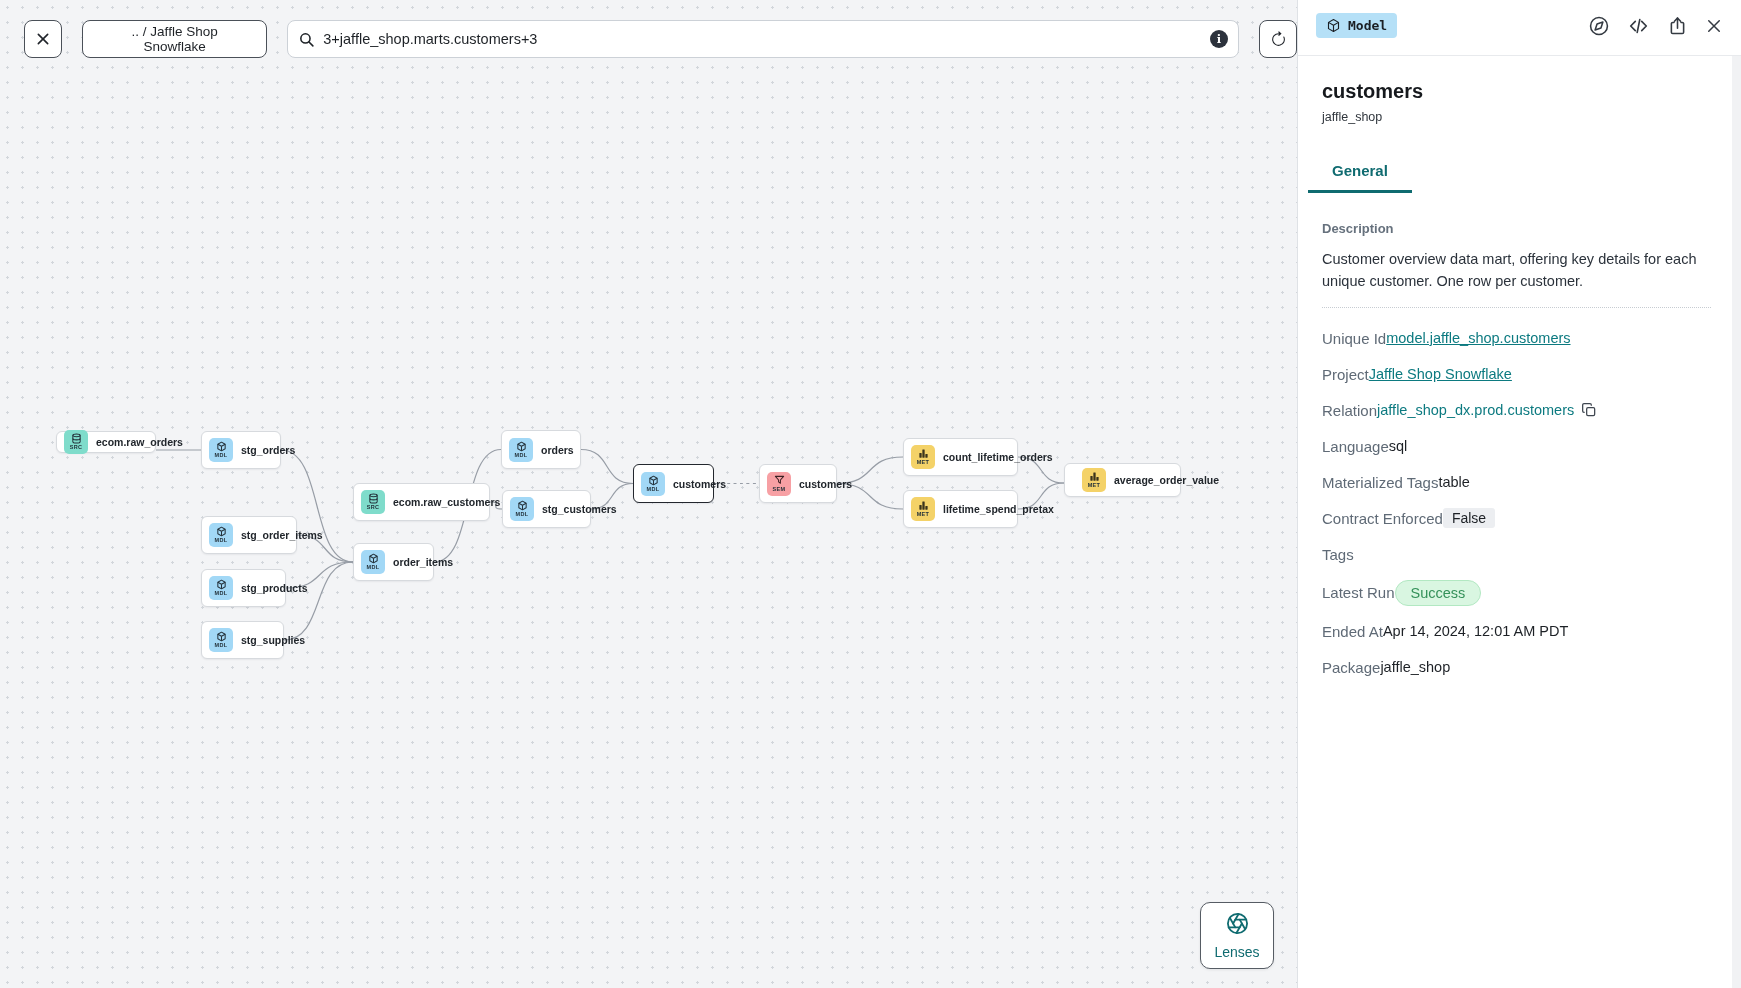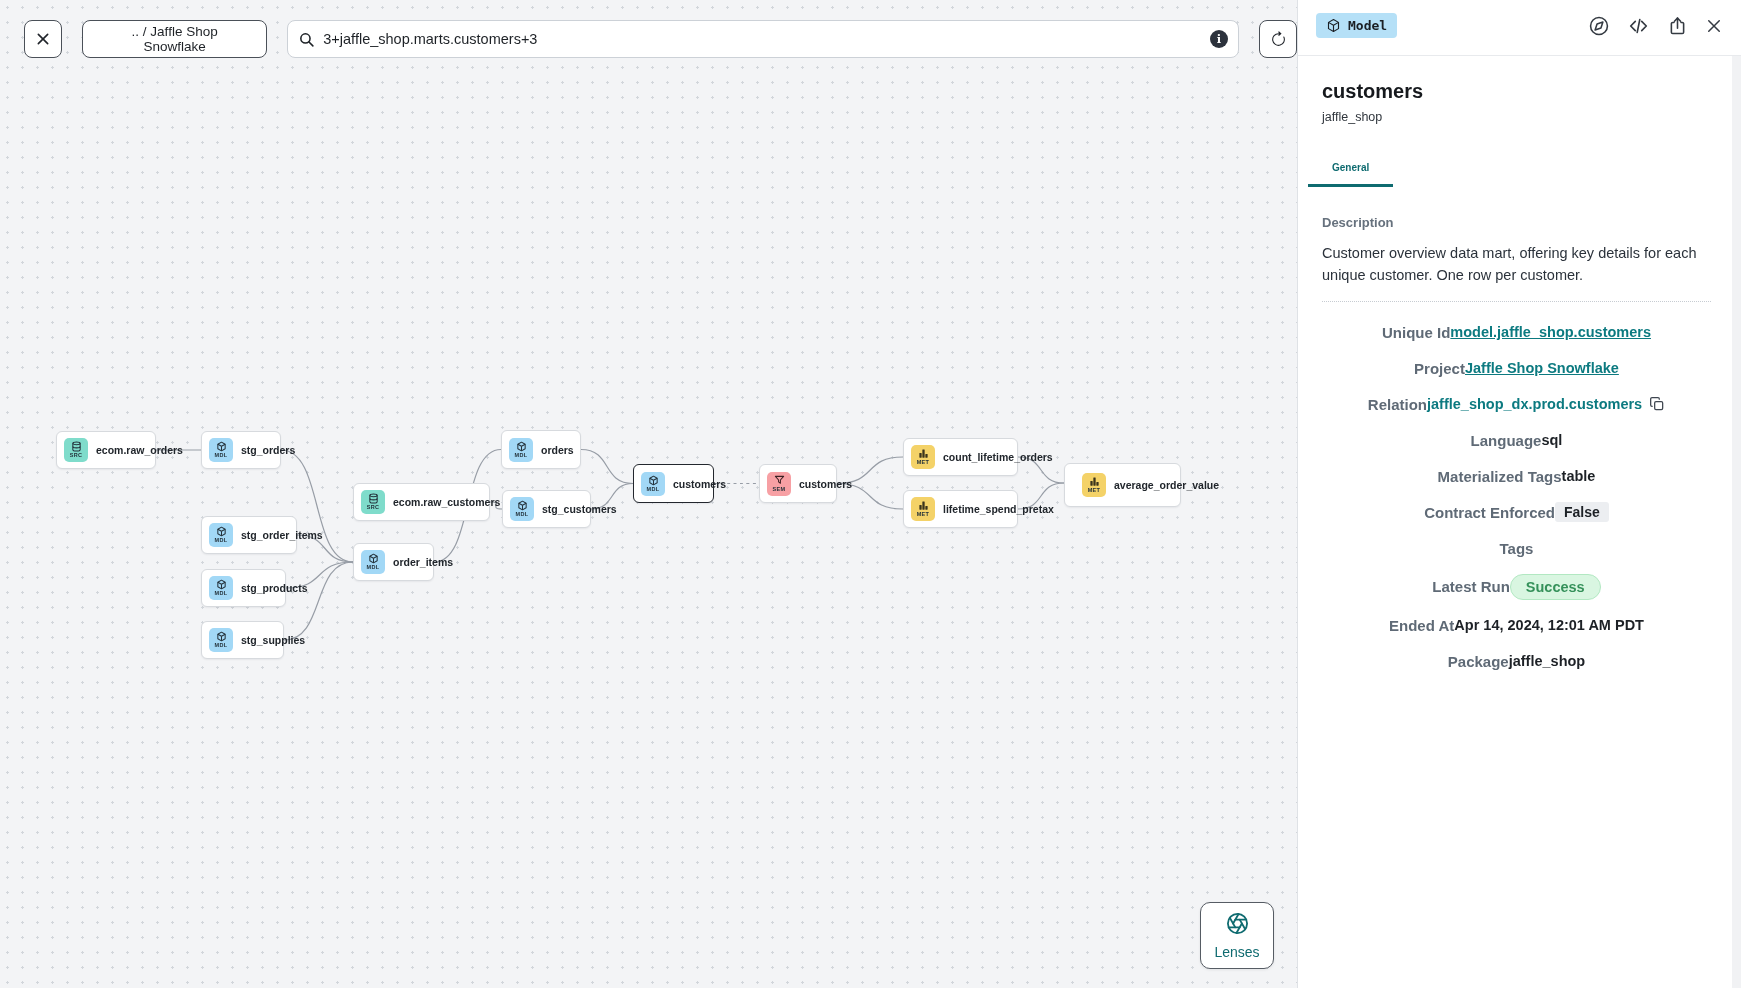--- a/index.html
+++ b/index.html
@@ -56,30 +56,30 @@
     border-radius:4px; padding:5px 10px; color:#1b1f24;
     font-family:"DejaVu Sans Mono", monospace; font-size:13px; font-weight:700; }
   .panel-actions { display:flex; align-items:center; gap:17px; color:#343a42; }
   .pa-btn { background:none; border:none; cursor:pointer; color:#343a42; display:flex; padding:0; }
 
   .panel-body { padding:0; }
   .title-block { padding:24px 24px 0 24px; }
   .ptitle { font-size:20px; font-weight:700; color:#16191d; }
   .psub { margin-top:7px; font-size:12.5px; color:#30363d; }
   .tabs { margin-top:29px; padding-left:10px; display:flex; }
-  .tab { font-size:10px; font-weight:700; color:#0f6b70; padding:9px 24px 11px;
+  .tab { font-size:15px; font-weight:700; color:#0f6b70; padding:9px 24px 11px;
     border-bottom:3px solid #0f6b70; cursor:pointer; background:none; border-top:none;
     border-left:none; border-right:none; font-family:"Liberation Sans", sans-serif; }
   .content { padding:28px 30px 0 24px; }
   .desc-label { font-size:13px; font-weight:700; color:#66717d; }
   .desc { margin-top:13px; font-size:14.5px; line-height:1.5; color:#2b323b; }
   .dotted { margin-top:14px; border-top:1.5px dotted #c7ccd2; }
   #fields { margin-top:20px; }
-  .frow { display:flex; align-items:center; justify-content:center;
-    min-height:21px; margin-bottom:15px;font-weight:bold; }
+  .frow { display:flex; align-items:center; justify-content:flex-start;
+    min-height:21px; margin-bottom:15px; }
   .flabel { font-size:15px; color:#5f6a76; }
   .fvalue { font-size:14.5px; color:#1d2126; text-align:right; }
   .flink { font-size:14.5px; color:#0c7a80; text-decoration:underline; cursor:pointer; }
   .fteal { font-size:14.5px; color:#0c7a80; display:inline-flex; align-items:center; gap:7px; }
   .copy-btn { background:none; border:none; color:#3f4650; cursor:pointer; display:flex; padding:0; }
   .badge-gray { background:#eceef1; border-radius:3px; padding:2px 9px; font-size:14px; color:#1d2126; }
   .pill-green { background:#d9f6e1; border:1px solid #b2e8c2; border-radius:999px;
     padding:4px 15px; font-size:14.5px; color:#35915a; }
   .scroll-track { position:absolute; right:0; top:56px; bottom:0; width:9px; background:#f1f2f4; }
 </style>
@@ -99,21 +99,21 @@
         <path d="M434,562 C474.2,562 460.8,449.5 501,449.5" fill="none" stroke="#979da6" stroke-width="1.2"></path>
         <path d="M581,449.5 C612.2,449.5 601.8,483.5 633,483.5" fill="none" stroke="#979da6" stroke-width="1.2"></path>
         <path d="M591,509 C616.2,509 607.8,483.5 633,483.5" fill="none" stroke="#979da6" stroke-width="1.2"></path>
         <path d="M714,483.5 C741,483.5 732,483.5 759,483.5" fill="none" stroke="#979da6" stroke-width="1.2" stroke-dasharray="3 3.5"></path>
         <path d="M837,483.5 C876.6,483.5 863.4,457 903,457" fill="none" stroke="#979da6" stroke-width="1.2"></path>
         <path d="M837,483.5 C876.6,483.5 863.4,509 903,509" fill="none" stroke="#979da6" stroke-width="1.2"></path>
         <path d="M1018,457 C1045.6,457 1036.4,483 1064,483" fill="none" stroke="#979da6" stroke-width="1.2"></path>
         <path d="M1018,509 C1045.6,509 1036.4,483 1064,483" fill="none" stroke="#979da6" stroke-width="1.2"></path>
       </svg>
     <div id="nodes">
-        <div class="gnode" style="left: 56px; top: 431px; width: 100px; height: 38px; text-align: right;">
+        <div class="gnode" style="left: 56px; top: 431px; width: 100px; height: 22px; text-align: right;">
           <span class="nbadge" style="background:#7fdccb">
             <svg width="11" height="11" viewBox="0 0 24 24" fill="none" stroke="#23313a" stroke-width="2.2">
               <ellipse cx="12" cy="5" rx="8" ry="3"></ellipse>
               <path d="M4 5v7c0 1.66 3.58 3 8 3s8-1.34 8-3V5"></path>
               <path d="M4 12v7c0 1.66 3.58 3 8 3s8-1.34 8-3v-7"></path>
             </svg>
             <span class="btxt">SRC</span>
           </span>
           <span class="nlabel">ecom.raw_orders</span>
         </div>
@@ -240,21 +240,21 @@
           <span class="nbadge" style="background:#f4d268">
             <svg width="11" height="11" viewBox="0 0 24 24" fill="#3a331c">
               <rect x="3" y="11" width="5" height="10" rx="1"></rect>
               <rect x="9.5" y="3" width="5" height="18" rx="1"></rect>
               <rect x="16" y="13" width="5" height="8" rx="1"></rect>
             </svg>
             <span class="btxt">MET</span>
           </span>
           <span class="nlabel">lifetime_spend_pretax</span>
         </div>
-        <div class="gnode" style="left: 1064px; top: 463px; width: 117px; height: 44px; padding-left: 17px;">
+        <div class="gnode" style="left: 1064px; top: 463px; width: 117px; height: 34px; padding-left: 17px;">
           <span class="nbadge" style="background:#f4d268">
             <svg width="11" height="11" viewBox="0 0 24 24" fill="#3a331c">
               <rect x="3" y="11" width="5" height="10" rx="1"></rect>
               <rect x="9.5" y="3" width="5" height="18" rx="1"></rect>
               <rect x="16" y="13" width="5" height="8" rx="1"></rect>
             </svg>
             <span class="btxt">MET</span>
           </span>
           <span class="nlabel">average_order_value</span>
         </div>

